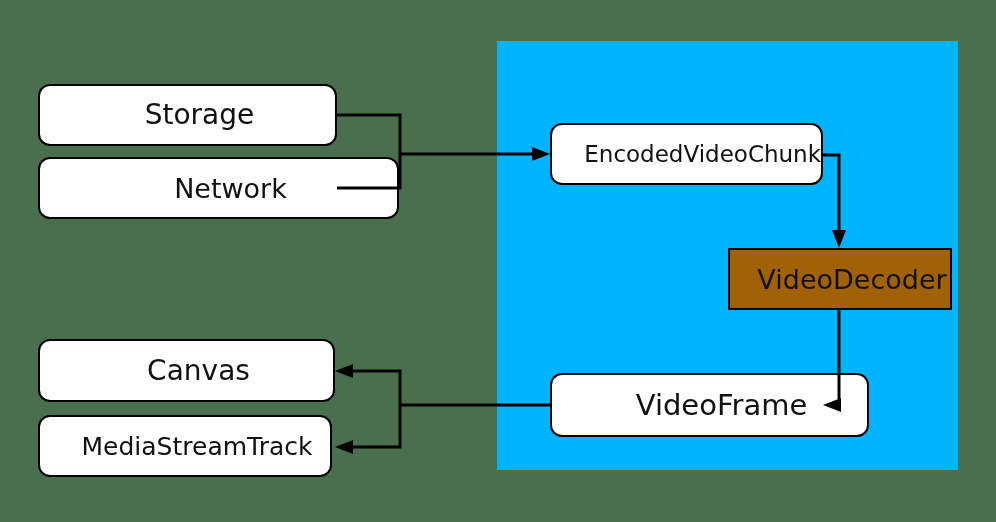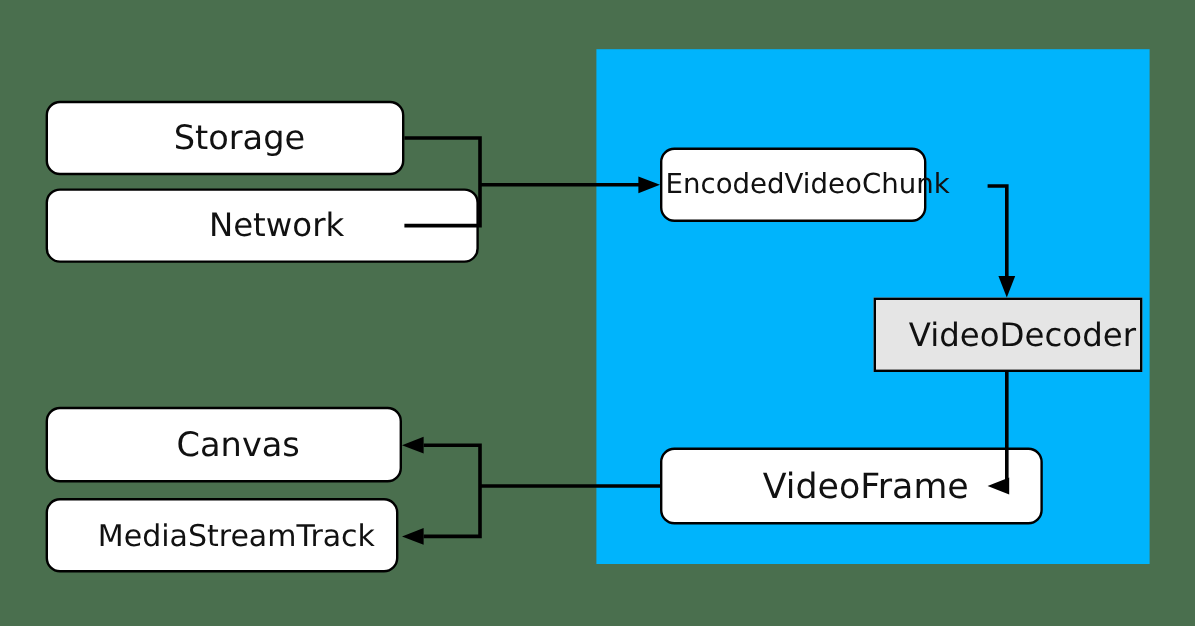--- a/index.html
+++ b/index.html
@@ -32,23 +32,23 @@
     color: #111111;
     white-space: nowrap;
     line-height: 1;
     padding-left: 24px;
   }
 
   #node-storage            { left: 38px;  top: 84px;  width: 299px; height: 62px; font-size: 28px; }
   #node-network            { left: 38px;  top: 157px; width: 361px; height: 62px; font-size: 27px; }
   #node-canvas             { left: 38px;  top: 339px; width: 297px; height: 63px; font-size: 28px; }
   #node-mediastreamtrack   { left: 38px;  top: 415px; width: 294px; height: 62px; font-size: 25px; }
-  #node-encodedvideochunk  { left: 550px; top: 123px; width: 222px; height: 62px; font-size: 23px; }
+  #node-encodedvideochunk  { left: 550px; top: 123px; width: 273px; height: 62px; font-size: 23px; justify-content: flex-end; }
   #node-videodecoder       { left: 728px; top: 248px; width: 224px; height: 62px; font-size: 27px;
-                             border-radius: 0; background: #e5e5e5; }
+                             border-radius: 0; background: #a16207; }
   #node-videoframe         { left: 550px; top: 373px; width: 319px; height: 64px; font-size: 29px; }
 
   #edge-layer {
     position: absolute;
     left: 0; top: 0;
     z-index: 2;
     pointer-events: none;
   }
 </style>
 </head>

